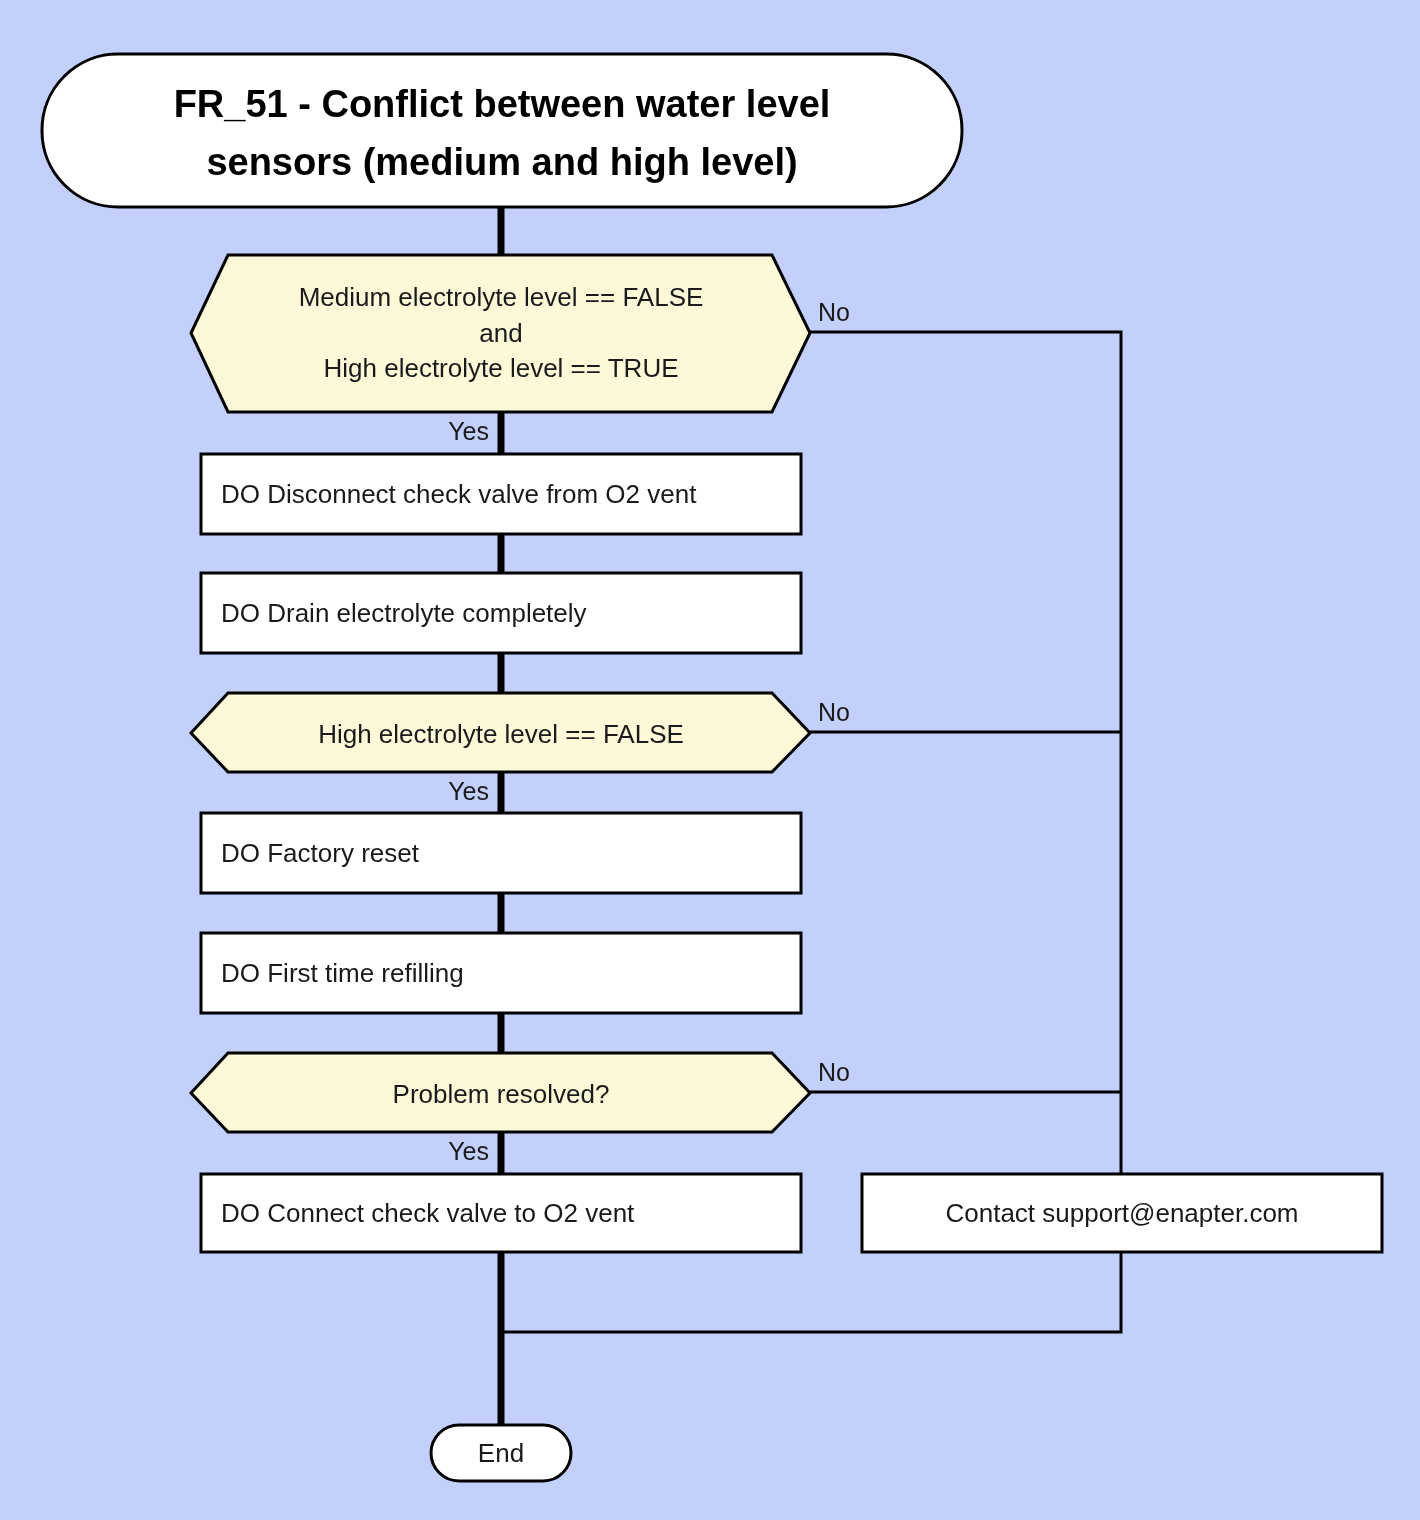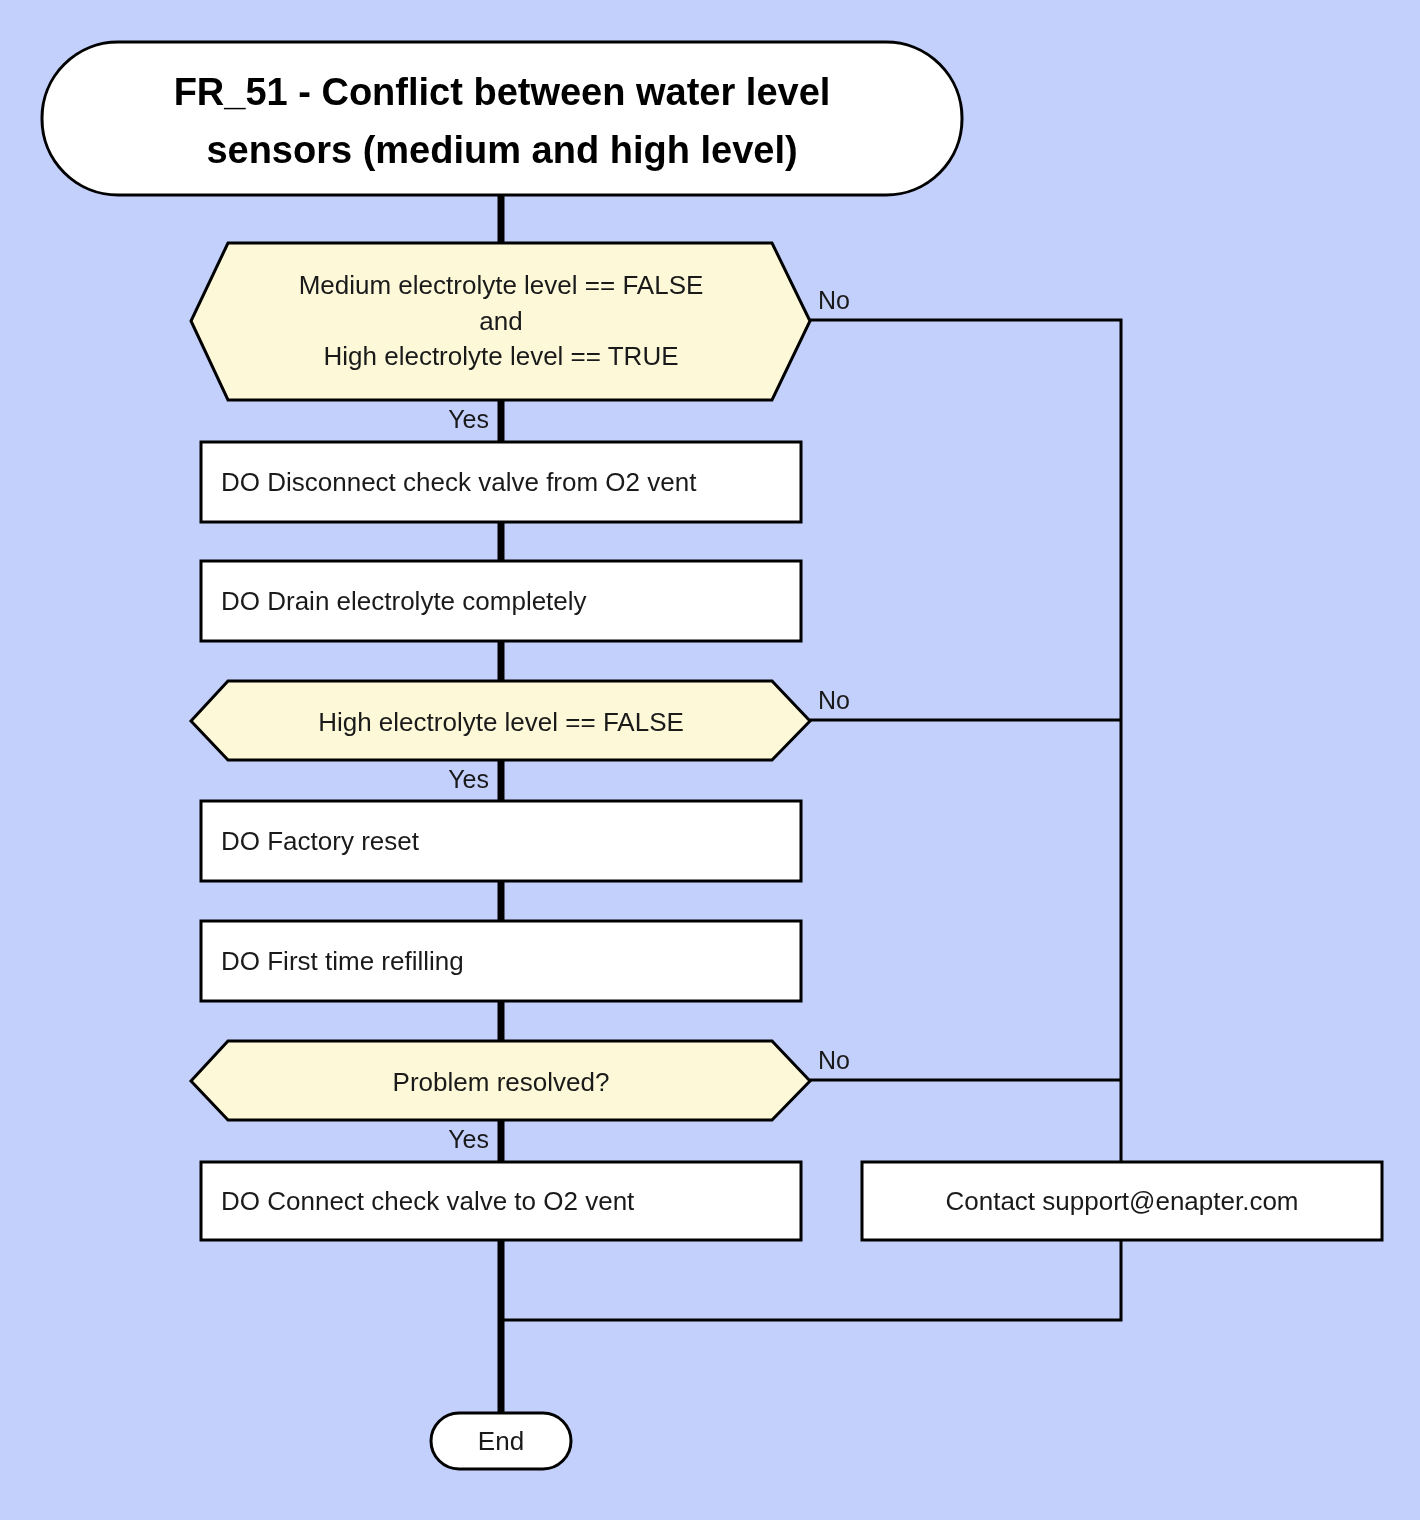--- a/index.html
+++ b/index.html
@@ -11,20 +11,21 @@
   body {
     width: 1420px;
     height: 1520px;
     overflow: hidden;
     font-family: "Liberation Sans", sans-serif;
   }
   #chart-root {
     position: relative;
     width: 1420px;
     height: 1444px;
+    margin-top: 12px;
   }
   svg.flow {
     display: block;
     width: 1420px;
     height: 1520px;
   }
   .node-shape {
     stroke: #000000;
     stroke-width: 3;
   }

